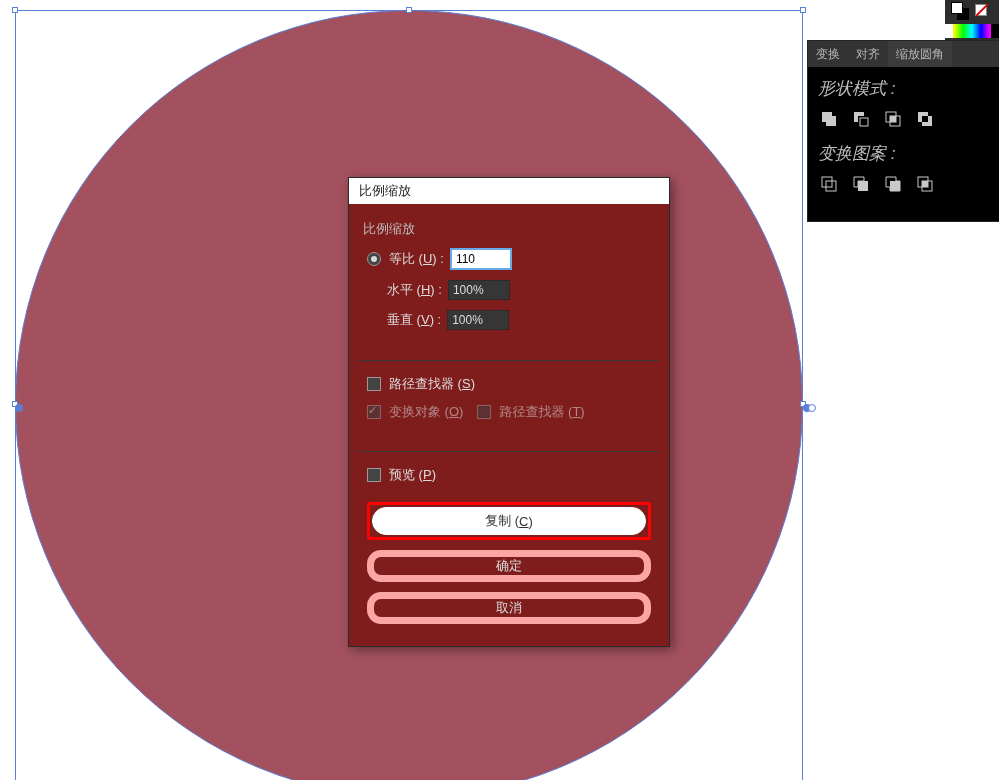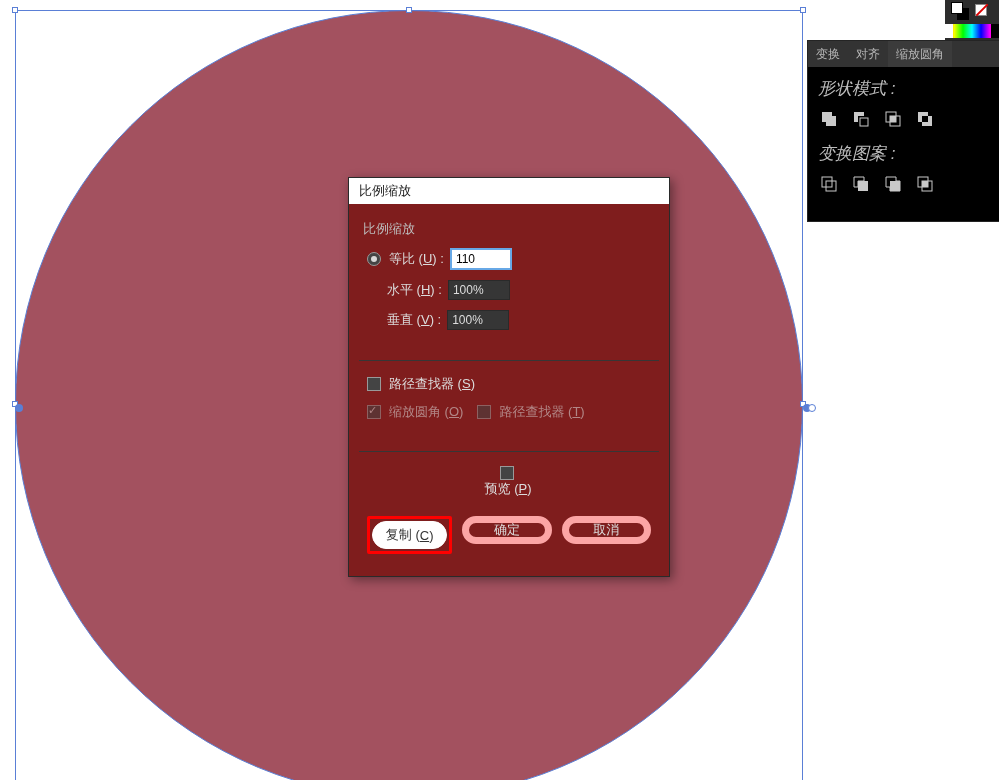--- a/index.html
+++ b/index.html
@@ -129,20 +129,21 @@
     background: #363636;
     color: #ddd;
     border: 1px solid #2a2a2a;
     height: 20px;
     width: 62px;
   }
   .btnrow {
     display: flex;
     gap: 10px;
     padding: 4px 4px 8px 4px;
+    flex-direction: column;
   }
   .pill {
     flex: 1;
     height: 28px;
     border-radius: 14px;
     border: 7px solid #fca5a5;
     background: transparent;
     color: #ddd;
     font-size: 13px;
     display: flex;
@@ -318,33 +319,33 @@
         <span class="check"></span>
         <span class="label">
           <span>路径查找器 (</span><span class="hotkey">S</span><span>)</span>
         </span>
       </div>
 
 
       <div class="row">
         <span class="check checked disabled"></span>
         <span class="label disabled">
-          <span>缩放圆角 (</span><span class="hotkey">O</span><span>)</span>
+          <span>变换对象 (</span><span class="hotkey">O</span><span>)</span>
         </span>
         <span style="width:8px"></span>
         <span class="check disabled"></span>
         <span class="label disabled">
           <span>路径查找器 (</span><span class="hotkey">T</span><span>)</span>
         </span>
       </div>
     </div>
 
     <hr class="divider">
 
-    <div class="row" style="margin-bottom:14px;flex-direction:column;">
+    <div class="row" style="margin-bottom:14px;">
       <span class="check"></span>
       <span class="label">
         <span>预览 (</span><span class="hotkey">P</span><span>)</span>
       </span>
     </div>
 
     <div class="btnrow">
       <div class="highlight-box" style="flex:1;display:flex;">
         <div class="pill primary">
           <span>复制 (</span>

